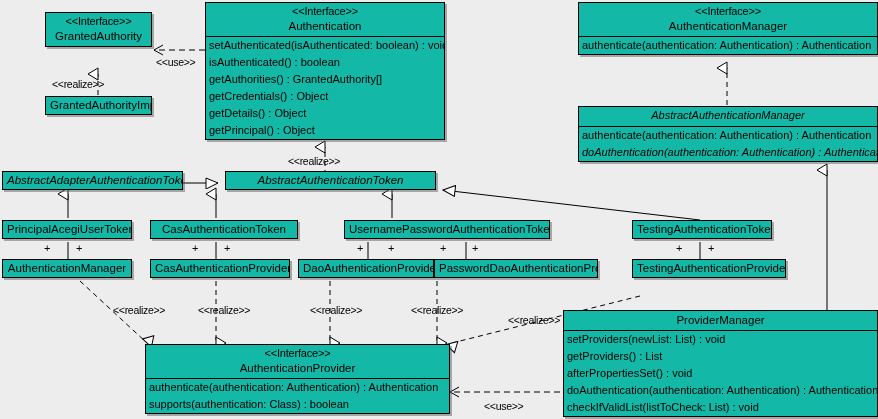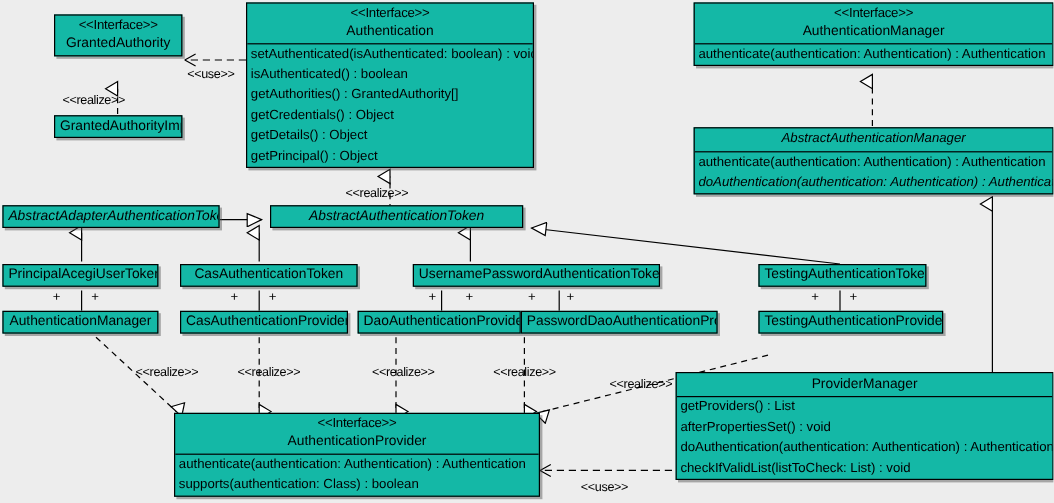--- a/index.html
+++ b/index.html
@@ -276,20 +276,21 @@
       <div class="op">authenticate(authentication: Authentication) : Authentication</div>
       <div class="op">supports(authentication: Class) : boolean</div>
     </div>
   </div>
 
   <div class="uml-box" style="left:563px; top:310px; width:315px;">
     <div class="uml-head">
       <span class="cname">ProviderManager</span>
     </div>
     <div class="uml-div uml-ops">
+      <div class="op">setProviders(newList: List) : void</div>
       <div class="op">getProviders() : List</div>
       <div class="op">afterPropertiesSet() : void</div>
       <div class="op">doAuthentication(authentication: Authentication) : Authentication</div>
       <div class="op">checkIfValidList(listToCheck: List) : void</div>
     </div>
   </div>
 
   <div class="edge-label" style="left:156px; top:56px;">&lt;&lt;use&gt;&gt;</div>
 
   <div class="edge-label" style="left:52px; top:78px;">&lt;&lt;realize&gt;&gt;</div>

